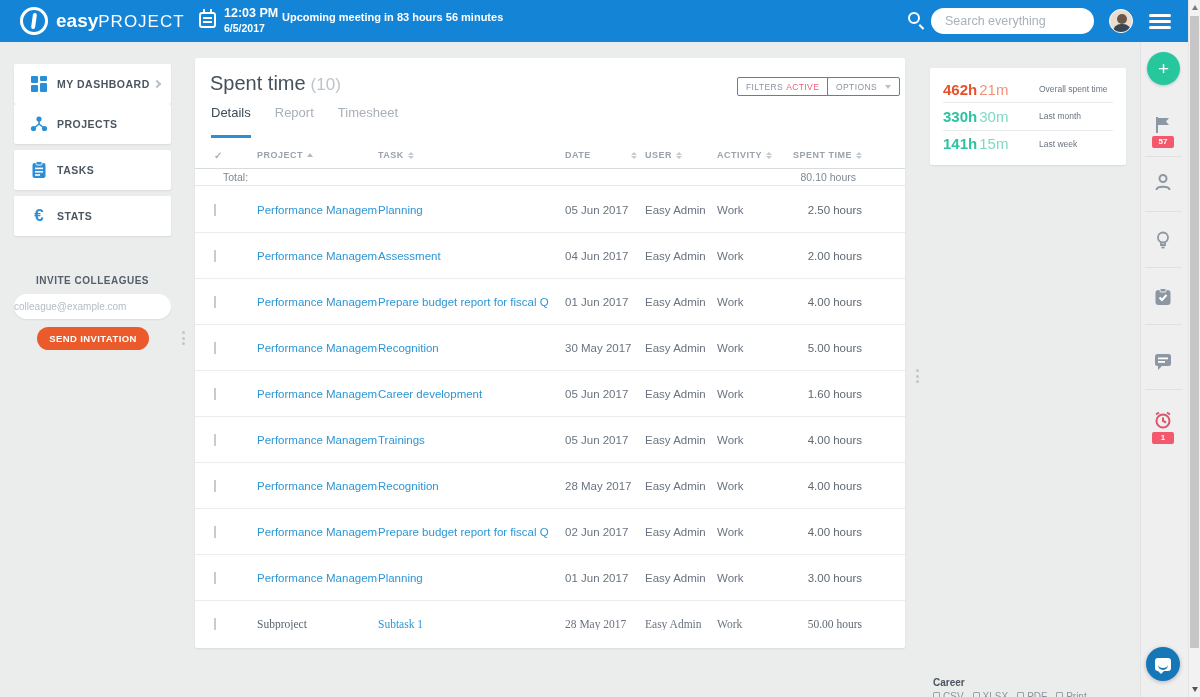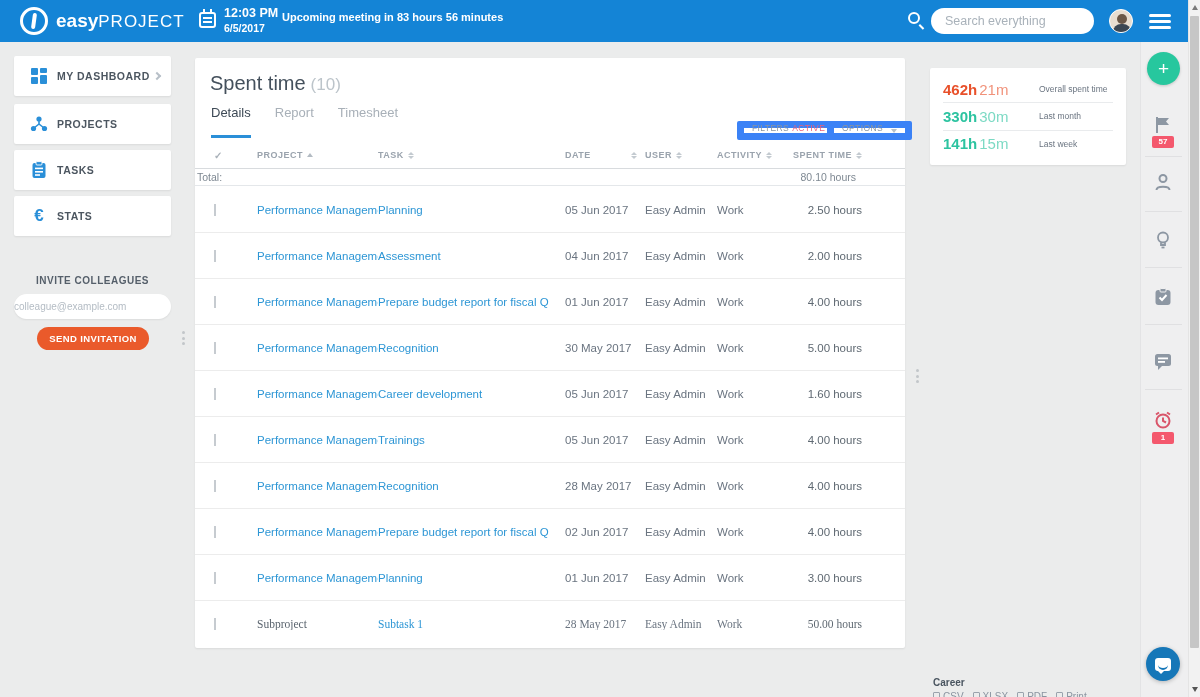--- a/index.html
+++ b/index.html
@@ -49,21 +49,21 @@
   .invite-btn { position:absolute; left:37px; top:327px; width:112px; height:23px; border:none; border-radius:12px; background:#ea5a2b; color:#fff; font-size:9.5px; font-weight:700; letter-spacing:.4px; cursor:pointer; font-family:"Liberation Sans",sans-serif; }
   .drag-dots { position:absolute; width:3px; height:14px; display:flex; flex-direction:column; justify-content:space-between; cursor:grab; }
   .drag-dots i { width:3px; height:3px; border-radius:50%; background:#c2c6ca; }
   .dots-invite { left:182px; top:331px; }
   .dots-main { left:916px; top:369px; }
 
   
   .main-card { position:absolute; left:195px; top:58px; width:710px; height:590px; background:#fff; border-radius:2px; box-shadow:0 1px 2px rgba(0,0,0,.08); }
   .mc-title { position:absolute; left:15px; top:14px; font-size:20px; color:#44505c; }
   .mc-count { font-size:17px; color:#bcc4ca; margin-left:5px; }
-  .pill-btn { position:absolute; top:19px; height:19px; border:7px solid #3b82f6; border-radius:2px; background:#fff; display:flex; align-items:flex-end; padding:0 8px; font-size:8.5px; letter-spacing:.4px; color:#8a949e; cursor:pointer;margin-top:44px; }
+  .pill-btn { position:absolute; top:19px; height:19px; border:1px solid #3b82f6; border-radius:2px; background:#fff; display:flex; align-items:center; padding:0 8px; font-size:8.5px; letter-spacing:.4px; color:#8a949e; cursor:pointer; }
   .pill-btn .active-word { color:#ec5f79; margin-left:3px; }
   .caret { width:0; height:0; border-left:3.5px solid transparent; border-right:3.5px solid transparent; border-top:4px solid #b9c1c8; margin-left:8px; }
   .btn-filters { left:542px; }
   .btn-options { left:632px; }
 
   .tabs { position:absolute; left:16px; top:47px; display:flex; gap:24px; }
   .tab { font-size:13px; color:#a8b0b8; padding-bottom:15px; cursor:pointer; }
   .tab.active { color:#3e4a56; border-bottom:3px solid #2a8fd8; }
 
   .thead { position:absolute; left:0; top:84px; width:710px; height:26px; display:flex; align-items:center; font-size:9px; font-weight:600; letter-spacing:.5px; color:#9aa3ad; }
@@ -72,21 +72,21 @@
   .tw-date{ width:80px;gap:40px; } .tw-user{ width:72px; } .tw-activity{ width:70px; }
   .tw-spent{ flex:1; justify-content:flex-end; padding-right:43px; }
   .sort-asc { width:0; height:0; border-left:3.5px solid transparent; border-right:3.5px solid transparent; border-bottom:4px solid #b3bbc3; }
   .sort-both { display:flex; flex-direction:column; gap:1px; }
   .sort-both i { width:0; height:0; border-left:3px solid transparent; border-right:3px solid transparent; display:block; }
   .sort-both i:first-child { border-bottom:3.5px solid #c3cad0; }
   .sort-both i:last-child { border-top:3.5px solid #c3cad0; }
   .check-glyph { color:#a8b0b8; font-size:10px; }
 
   .total-row { position:absolute; left:0; top:110px; width:710px; height:18px; border-top:1px solid #d8dbde; border-bottom:1px solid #e4e7ea; display:flex; align-items:center; font-size:10.5px; color:#7e8892; }
-  .total-row .t-label { padding-left:2px; }
+  .total-row .t-label { padding-left:28px; }
   .total-row .t-value { margin-left:auto; padding-right:49px; }
 
   .tbody { position:absolute; left:0; top:129px; width:710px; }
   .trow { display:flex; align-items:center; height:46px; border-bottom:1px solid #ececec; font-size:11.5px; }
   .trow:last-child { border-bottom:none;font-family:Liberation Serif, serif; }
   .checkbox { width:11px; height:11px; border:1px solid #c6cbd0; border-radius:2px; background:#f3f4f5; margin-left:19px; cursor:pointer; }
   .cell { overflow:hidden; white-space:nowrap; }
   .c-check { width:62px; flex:none; }
   .c-project { width:121px; flex:none; }
   .c-task { width:187px; flex:none; }
@@ -149,21 +149,21 @@
         <span></span>
       </div>
   </header>
 
   <div class="v-scrollbar">
     <div class="sb-arrow-up"></div>
     <div class="sb-thumb"></div>
     <div class="sb-arrow-dn"></div>
   </div>
 
-  <div class="side-card" style="top:56px">
+  <div class="side-card" style="top:64px">
     <svg class="s-icon" viewBox="0 0 18 18">
       <rect x="1" y="1" width="7" height="7" rx="1" fill="#2a8fd8"></rect>
       <rect x="10" y="1" width="7" height="5" rx="1" fill="#2a8fd8"></rect>
       <rect x="1" y="10" width="7" height="7" rx="1" fill="#2a8fd8"></rect>
       <rect x="10" y="8" width="7" height="9" rx="1" fill="#2a8fd8"></rect>
     </svg>
     <span class="s-label">MY DASHBOARD</span>
     <span class="side-chev"></span>
   </div>
   <div class="side-card" style="top:104px">

